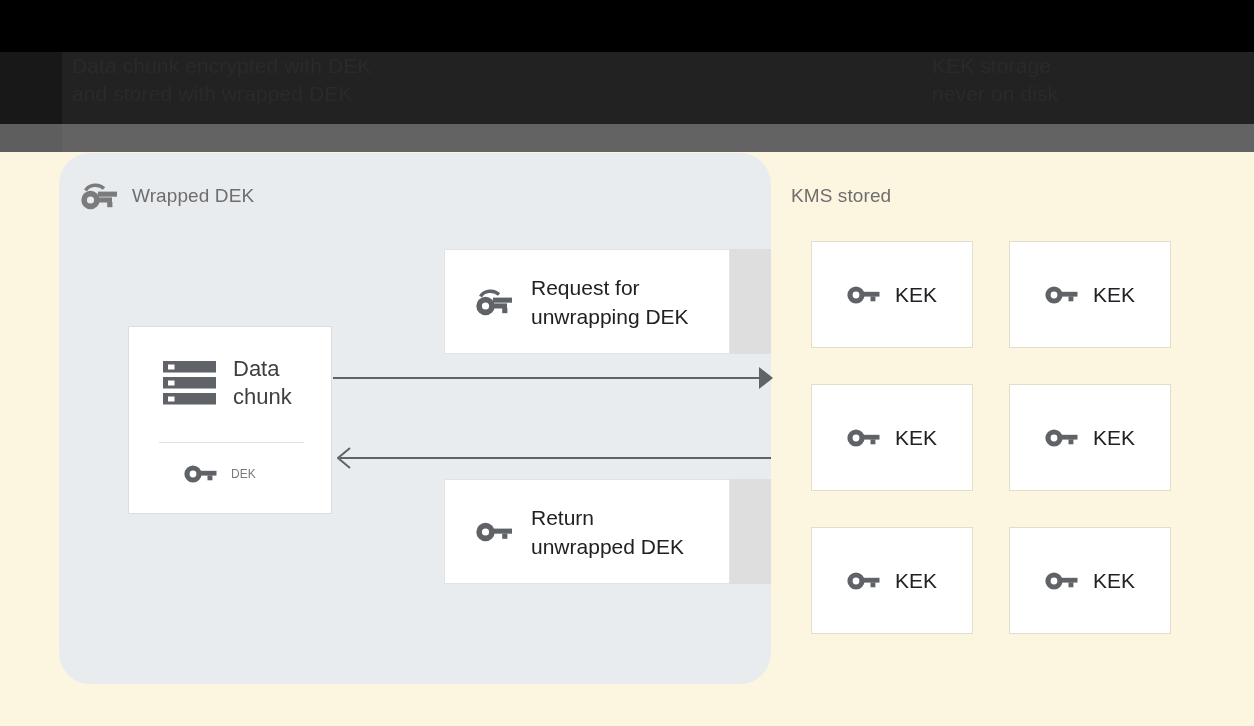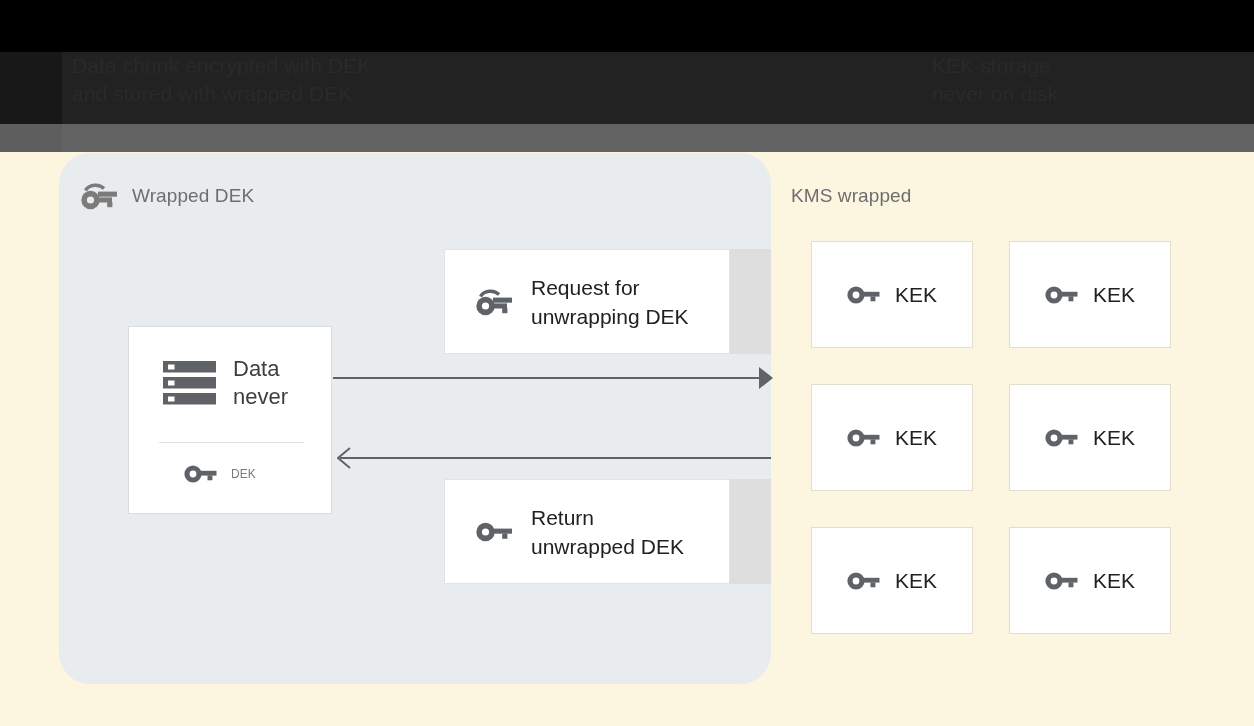--- a/index.html
+++ b/index.html
@@ -284,21 +284,21 @@
         <svg width="55" height="50" viewBox="0 0 55 50">
           <rect x="1" y="3" width="53" height="11.5" fill="#5f6368"></rect>
           <rect x="6" y="6.5" width="6.5" height="5" fill="#ffffff"></rect>
           <rect x="1" y="19" width="53" height="11.5" fill="#5f6368"></rect>
           <rect x="6" y="22.5" width="6.5" height="5" fill="#ffffff"></rect>
           <rect x="1" y="35" width="53" height="11.5" fill="#5f6368"></rect>
           <rect x="6" y="38.5" width="6.5" height="5" fill="#ffffff"></rect>
         </svg>
       </span>
       <span id="data-chunk-label">Data
-never</span>
+chunk</span>
     </div>
     <div id="data-chunk-divider"></div>
     <div id="dek-row">
       <span class="icon">
         <svg width="33" height="22" viewBox="0 0 33 22">
           <circle cx="9" cy="11" r="8.6" fill="#5f6368"></circle>
           <circle cx="9" cy="11" r="3.4" fill="#ffffff"></circle>
           <rect x="16" y="7.8" width="16.5" height="4.8" fill="#5f6368"></rect>
           <rect x="23.5" y="12.4" width="4.9" height="4.9" fill="#5f6368"></rect>
         </svg>
@@ -343,21 +343,21 @@
   <div id="arrow-right-head"></div>
   <div class="arrow-line" id="arrow-left-line"></div>
   <div id="arrow-left-head">
     <svg width="14" height="22" viewBox="0 0 14 22">
       <polyline points="13,1 1,11 13,21" fill="none" stroke="#5f6368" stroke-width="2"></polyline>
     </svg>
   </div>
 </div>
 
 <div id="kms-storage-panel">
-  <div id="kms-storage-title">KMS wrapped</div>
+  <div id="kms-storage-title">KMS stored</div>
 
   <div id="kek-grid">
 
     <div class="kek-box">
       <span class="icon">
         <svg width="33" height="22" viewBox="0 0 33 22">
           <circle cx="9" cy="11" r="8.6" fill="#5f6368"></circle>
           <circle cx="9" cy="11" r="3.4" fill="#ffffff"></circle>
           <rect x="16" y="7.8" width="16.5" height="4.8" fill="#5f6368"></rect>
           <rect x="23.5" y="12.4" width="4.9" height="4.9" fill="#5f6368"></rect>

